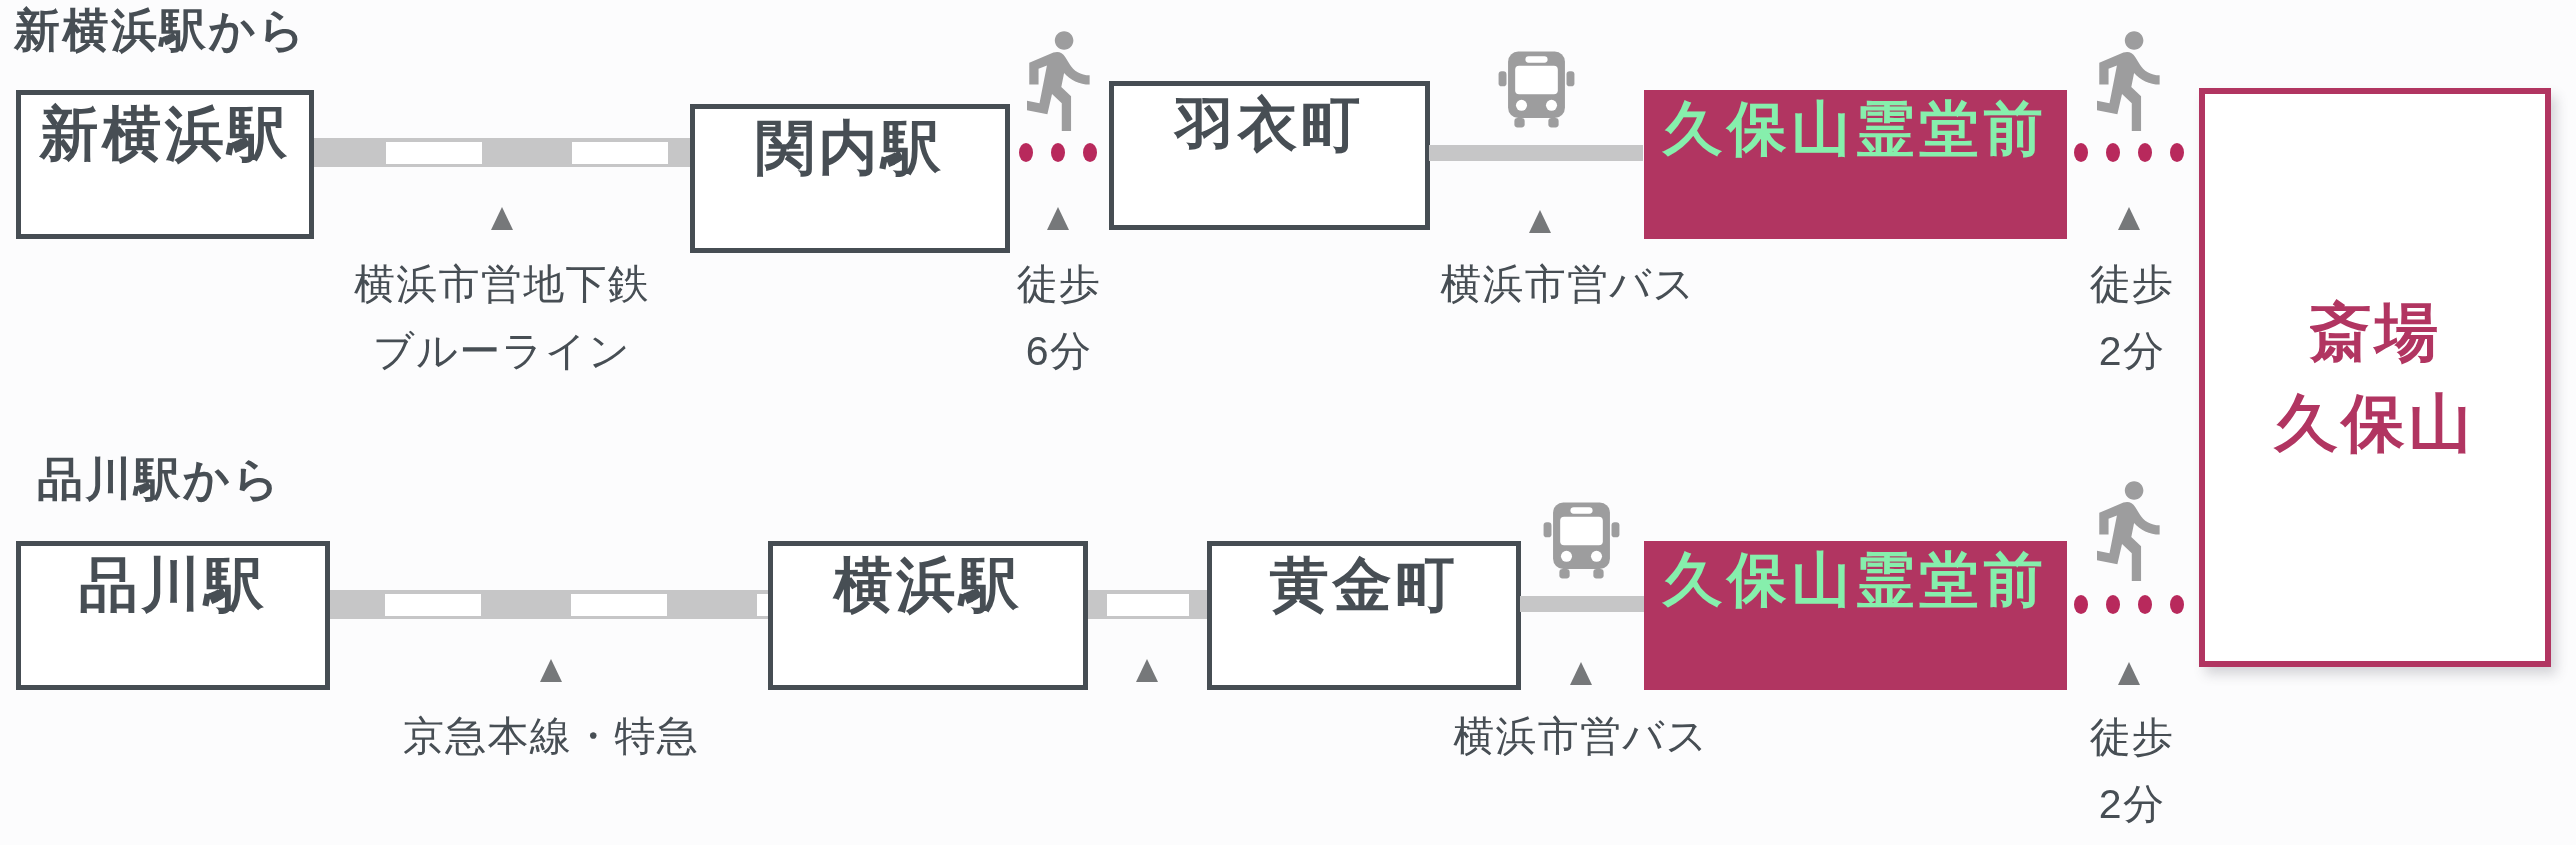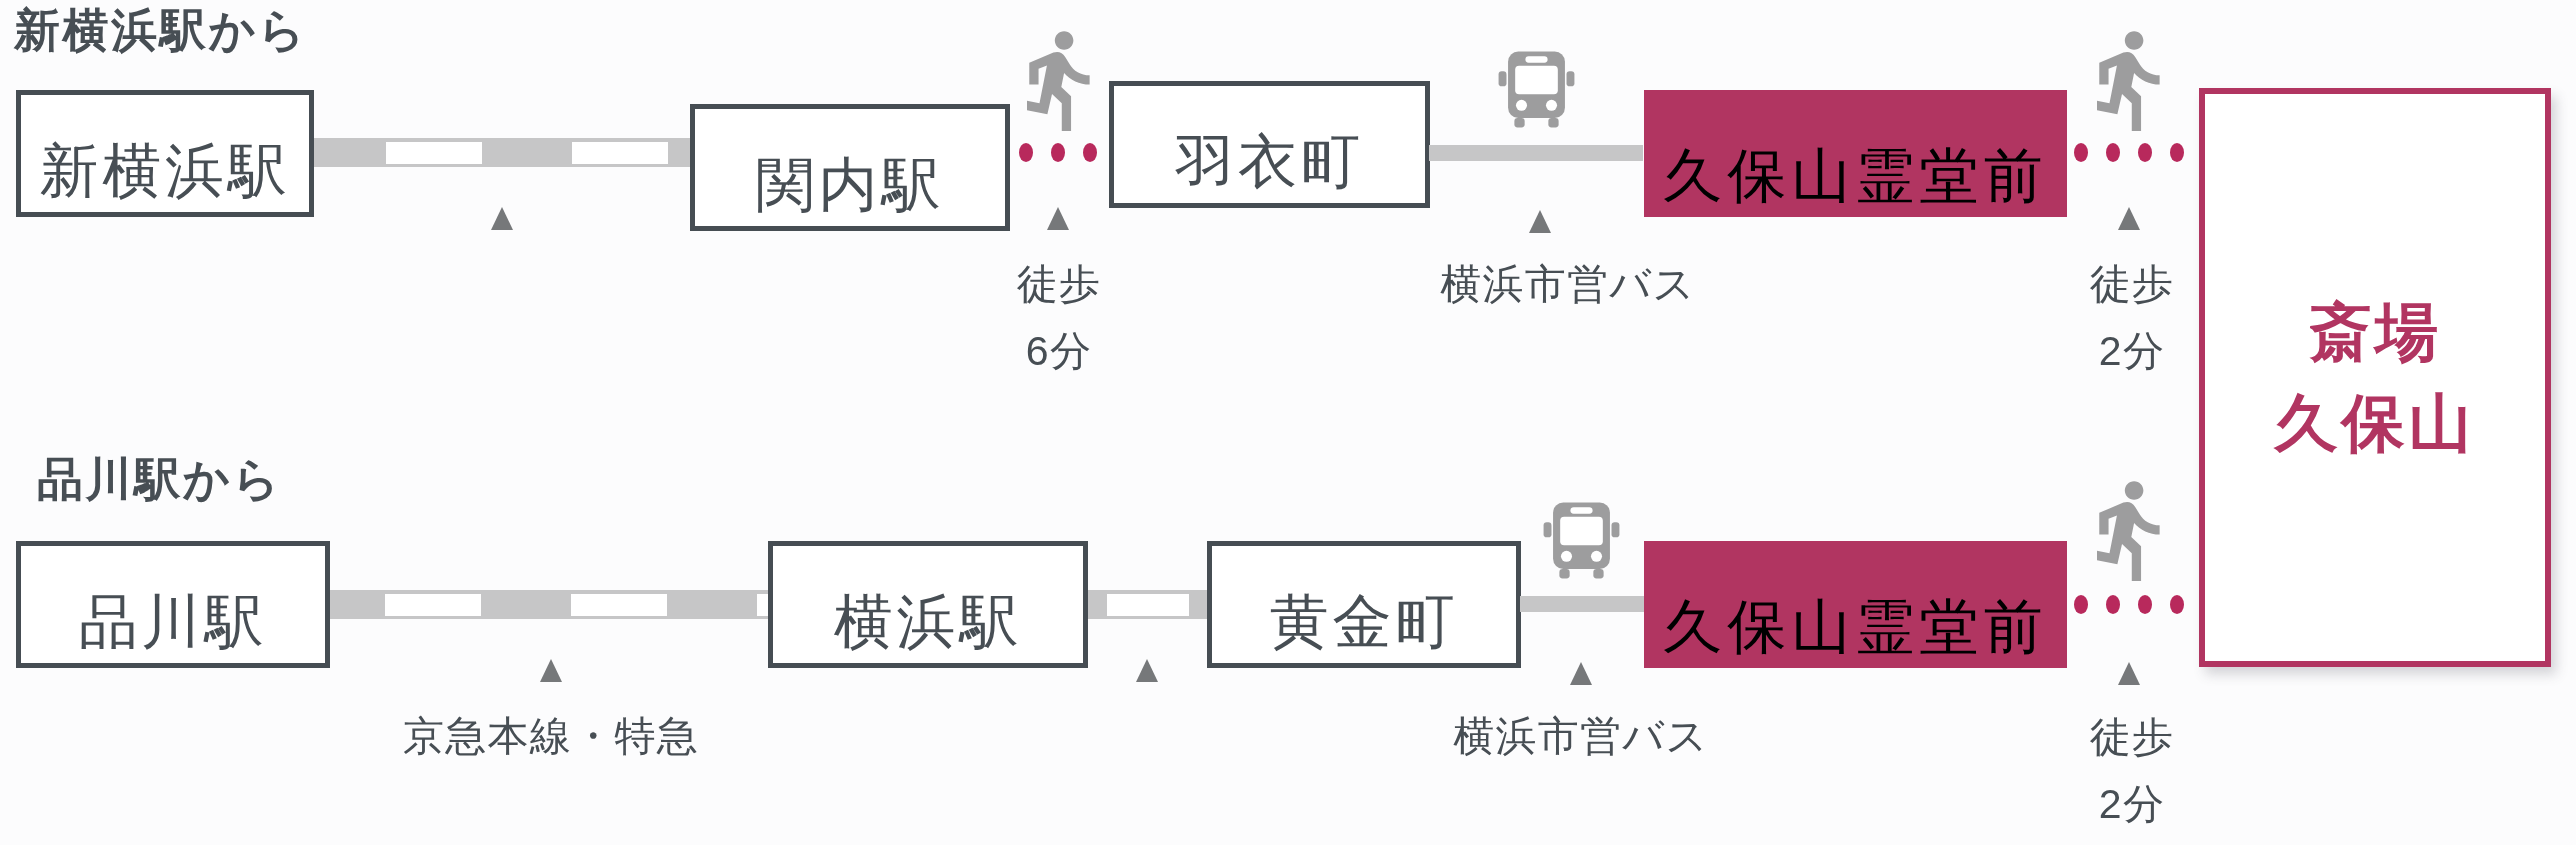--- a/index.html
+++ b/index.html
@@ -20,28 +20,28 @@
     position:relative;
     overflow:hidden;
   }
   .canvas{position:absolute;inset:0;}
   .hdr{
     position:absolute;
     font-size:46px;font-weight:600;letter-spacing:2.6px;
     color:var(--ink);white-space:nowrap;
   }
   .stopbox{
-    position:absolute;height:127px;box-sizing:border-box;
+    position:absolute;height:149px;box-sizing:border-box;
     background:#FFFFFF;border:5.1px solid var(--box-border);
-    display:flex;align-items:flex-end;justify-content:center;
-    font-size:59px;font-weight:400;letter-spacing:3.8px;
+    display:flex;align-items:flex-start;justify-content:center;
+    font-size:59px;font-weight:700;letter-spacing:3.8px;
     color:var(--ink);white-space:nowrap;
   }
   .stopbox.hl{
-    background:var(--crimson);border:none;color:#000000;letter-spacing:5.1px;
+    background:var(--crimson);border:none;color:#86efac;letter-spacing:5.1px;
   }
   .bar{
     position:absolute;background:var(--bar);
     display:flex;align-items:center;overflow:hidden;
   }
   .bar.rail{height:29.4px;}
   .bar.busline{height:16px;}
   .dash{display:block;height:22px;background:#FFFFFF;flex:0 0 auto;}
   .dots{position:absolute;display:flex;align-items:center;}
   .dot{display:block;width:14px;height:19px;border-radius:50%;background:var(--dot);}
@@ -76,20 +76,24 @@
 
   <div class="stopbox" style="left:16px;top:90px;width:298px">
     <span>新横浜駅</span>
   </div>
 
   <div class="bar rail" style="left:314px;top:138px;width:376px;padding-left:72px;gap:90px">
     <i class="dash" style="width:96px"></i>
     <i class="dash" style="width:96px"></i>
   </div>
   <div class="tri" style="left:491px;top:207px"></div>
+  <div class="lbl" style="left:502px;top:251px">
+    <div>横浜市営地下鉄</div>
+    <div>ブルーライン</div>
+  </div>
 
   <div class="stopbox" style="left:690px;top:104px;width:320px">
     <span>関内駅</span>
   </div>
 
   <div class="icon" style="left:1027px;top:29px">
     <svg width="65" height="104" viewBox="5.5 1 14 22.4" fill="currentColor">
       <path d="M13.49 5.48c1.1 0 2-.9 2-2s-.9-2-2-2-2 .9-2 2 .9 2 2 2zm-3.6 13.9l1-4.4 2.1 2v6h2v-7.5l-2.1-2 .6-3c1.3 1.5 3.3 2.5 5.5 2.5v-2c-1.9 0-3.5-1-4.3-2.4l-1-1.6c-.4-.6-1-1-1.7-1-.3 0-.5.1-.8.1l-5.2 2.2v4.7h2v-3.4l1.8-.7-1.6 8.1-4.9-1-.4 2 7 1.4z"></path>
     </svg>
   </div>

